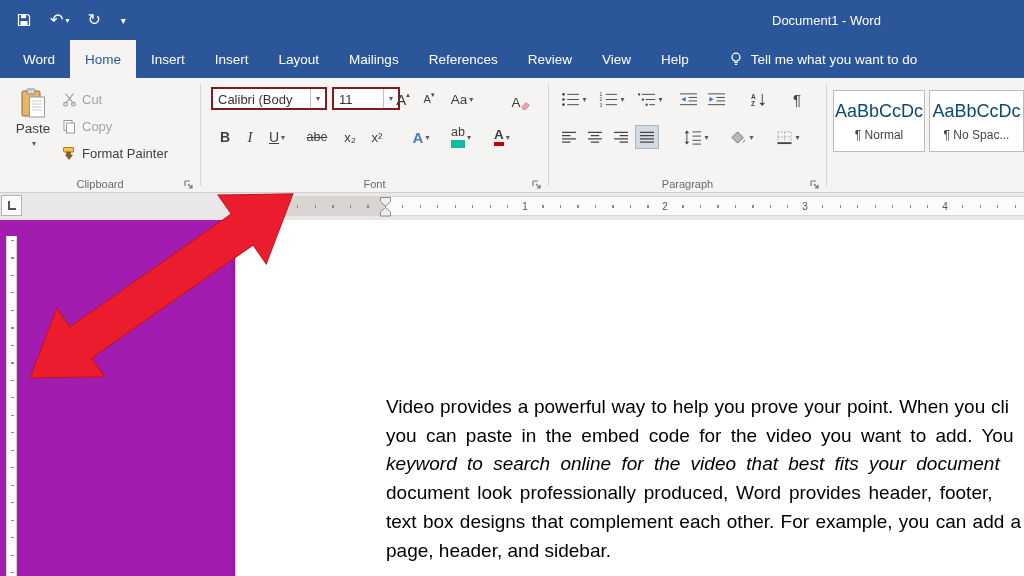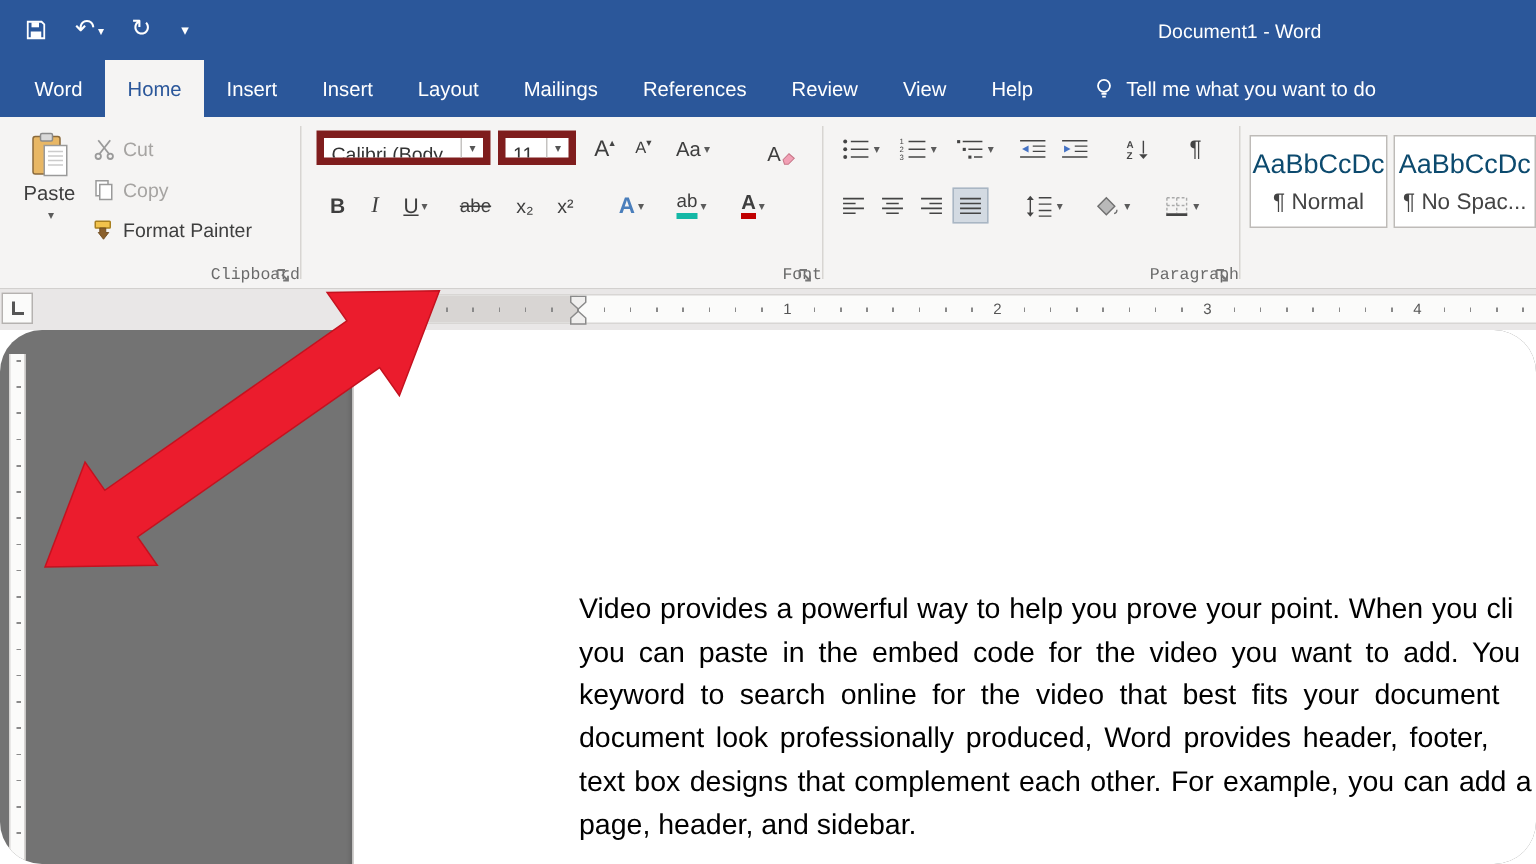--- a/index.html
+++ b/index.html
@@ -16,76 +16,76 @@
 
   
   .tabbar { position:absolute; top:40px; left:0; width:1024px; height:38px; background:#2b579a; display:flex; align-items:stretch; padding-left:8px; }
   .tab { padding:0 15px; display:flex; align-items:center; font-size:13.5px; color:#fff; cursor:pointer; white-space:nowrap; }
   .tab.active { background:#f5f4f3; color:#2b579a; }
   .tellme { display:flex; align-items:center; gap:7px; color:#fff; margin-left:24px; font-size:13.5px; cursor:pointer; white-space:nowrap; }
 
   
   .ribbon { position:absolute; top:78px; left:0; width:1024px; height:115px; background:#f5f4f3; border-bottom:1px solid #d2d0ce; }
   .group { position:absolute; top:0; height:100%; }
-  .group-label { position:absolute; bottom:2px; left:0; right:0; text-align:right; font-size:11px; color:#6a6a6a;font-family:Liberation Mono, monospace; }
+  .group-label { position:absolute; bottom:2px; left:0; right:0; text-align:center; font-size:11px; color:#6a6a6a; }
   .launcher { position:absolute; bottom:4px; right:5px; width:12px; height:12px; cursor:pointer; }
   .gsep { position:absolute; top:6px; bottom:6px; width:1px; background:#d8d5d2; }
 
   .btn { position:absolute; display:flex; align-items:center; justify-content:center; height:24px; border:1px solid transparent; cursor:pointer; color:#3e3e3e; }
   .dd { font-size:8px; color:#5b5b5b; margin-left:2px; }
 
   
   .paste-btn { position:absolute; left:8px; top:6px; width:50px; height:88px; display:flex; flex-direction:column; align-items:center; justify-content:flex-start; gap:3px; cursor:pointer; padding-top:4px; }
   .paste-btn .lbl { font-size:13.5px; color:#3e3e3e; }
   .clip-row { position:absolute; left:62px; height:22px; display:flex; align-items:center; gap:5px; cursor:pointer; white-space:nowrap; }
   .clip-row .lbl { font-size:13px; }
   .disabled-lbl { color:#a6a4a2; }
   .enabled-lbl { color:#3e3e3e; }
 
   
-  .combo { position:absolute; height:23px; background:#fff; border:5px solid #7f1d1d; display:flex; align-items:stretch; font-size:13px; color:#333; cursor:pointer; }
+  .combo { position:absolute; height:23px; background:#fff; border:2px solid #7f1d1d; display:flex; align-items:stretch; font-size:13px; color:#333; cursor:pointer; }
   .combo .val { flex:1; padding:3px 4px 0 5px; white-space:nowrap; overflow:hidden; }
   .combo .ddbox { width:15px; border-left:1px solid #c5c3c1; display:flex; align-items:center; justify-content:center; font-size:8px; color:#555; }
   .face-b { font-weight:bold; font-size:14px; }
   .face-i { font-style:italic; font-family:"Liberation Serif", serif; font-size:15px; }
   .face-u { text-decoration:underline; font-size:14px; }
   .face-strike { text-decoration:line-through; font-size:12.5px; }
   .face-sub, .face-sup { font-size:13px; }
   .face-fx { color:#4a7ebb; font-weight:bold; font-size:15px; }
-  .face-hl { font-size:12.5px; border-bottom:4px solid #14b8a6; line-height:1.05; }
+  .face-hl { font-size:12.5px; border-bottom:8px solid #14b8a6; line-height:1.05; }
   .face-fc { font-size:13.5px; border-bottom:4px solid #c00000; line-height:1.05; font-weight:bold;}
   .face-grow { font-size:15px; }
   .face-shrink { font-size:11px; }
   .tiny-arrow { font-size:7px; color:#444; position:relative; top:-4px; }
   .face-case { font-size:13.5px; }
   .clearfx { display:flex; align-items:flex-end; }
 
   
   .sel { background:#d3dae2; border:1px solid #a9b6c3; }
   .pilcrow-face { font-size:15px; color:#444; }
 
   
   .style-card { position:absolute; top:12px; height:62px; background:#fff; border:1px solid #bebbb8; display:flex; flex-direction:column; align-items:center; justify-content:center; gap:6px; cursor:pointer; }
   .style-card .prev { font-size:18px; color:#0c4a6e; white-space:nowrap; }
-  .style-card .nm { font-size:15px; color:#444; white-space:nowrap; }
+  .style-card .nm { font-size:12px; color:#444; white-space:nowrap; }
 
   
   .ruler-row { position:absolute; top:193px; left:0; width:1024px; height:27px; background:#e9e7e7; }
   .tab-selector { position:absolute; left:1px; top:2px; width:21px; height:21px; background:#fbfbfa; border:1px solid #b5b2b0; cursor:pointer; }
   .tab-selector .lshape { position:absolute; left:6px; top:5px; width:8px; height:9px; border-left:2px solid #555; border-bottom:2px solid #555; }
   .hruler { position:absolute; left:235px; top:3px; width:789px; height:20px; background:#fbfbfa; border-top:1px solid #d8d6d4; border-bottom:1px solid #d8d6d4; cursor:pointer; }
   .hruler .margin-seg { position:absolute; left:0; top:0; bottom:0; width:150px; background:#d8d5d3; }
   .hruler .ticks { position:absolute; left:10px; right:0; top:8px; height:3px;
      background-image:repeating-linear-gradient(to right, #8a8a8a 0 1px, transparent 1px 17.5px); }
   .rnum { position:absolute; top:3px; transform:translateX(-50%); font-size:10px; color:#555; padding:0 3px; background:#fbfbfa; line-height:13px; }
   .rnum.in-margin { background:#d8d5d3; }
   .indent-marker { position:absolute; left:144px; top:0; cursor:pointer; }
 
   
-  .docarea { position:absolute; top:220px; left:0; width:1024px; bottom:0; background:#737373; overflow:hidden;border-radius:28px; }
+  .docarea { position:absolute; top:220px; left:0; width:1024px; bottom:0; background:#a21caf; overflow:hidden; }
   .vruler { position:absolute; left:6px; top:16px; width:11px; bottom:0; background:#fbfbfa; border-left:1px solid #d8d6d4; border-right:1px solid #d8d6d4; cursor:pointer; }
   .vruler .vticks { position:absolute; top:4px; bottom:0; left:4px; width:3px;
      background-image:repeating-linear-gradient(to bottom, #8a8a8a 0 1px, transparent 1px 17.5px); }
   .page { position:absolute; left:235px; top:-8px; width:880px; height:600px; background:#fff; border-left:1px solid #d2d0ce; box-shadow:-2px 0 3px rgba(0,0,0,0.12); }
   .doc-text { position:absolute; left:150px; top:181px; font-size:19px; line-height:28.7px; color:#000; }
   .doc-line { white-space:nowrap; }
 
   
   .red-arrow { position:absolute; left:0; top:170px; z-index:8; pointer-events:none; }
 </style>
@@ -183,21 +183,21 @@
           </svg>
       </div>
     </div>
     <div class="gsep" style="left:200px;"></div>
 
     <div class="group" style="left:201px;width:347px;">
       <div class="combo" style="left:10px;top:9px;width:116px;">
         <span class="val">Calibri (Body</span>
         <span class="ddbox">▾</span>
       </div>
-      <div class="combo" style="left:131px;top:9px;width:52px;">
+      <div class="combo" style="left:131px;top:9px;width:68px;">
         <span class="val">11</span>
         <span class="ddbox">▾</span>
       </div>
       <div class="btn" style="left:189px;top:9px;width:26px;">
         <span class="face-grow">A</span>
         <span class="tiny-arrow">▴</span>
       </div>
       <div class="btn" style="left:216px;top:9px;width:24px;">
         <span class="face-shrink">A</span>
         <span class="tiny-arrow">▾</span>
@@ -423,21 +423,21 @@
   </div>
 
   <div class="docarea">
     <div class="vruler">
       <div class="vticks"></div>
     </div>
     <div class="page">
       <div class="doc-text">
         <div class="doc-line" style="word-spacing:0.5px;">Video provides a powerful way to help you prove your point. When you cli</div>
         <div class="doc-line" style="word-spacing:4px;">you can paste in the embed code for the video you want to add. You</div>
-        <div class="doc-line" style="word-spacing:5px;">keyword to search online for the video that best fits your document</div>
+        <div class="doc-line" style="word-spacing:5px;font-style:italic;">keyword to search online for the video that best fits your document</div>
         <div class="doc-line" style="word-spacing:2.5px;">document look professionally produced, Word provides header, footer,</div>
         <div class="doc-line" style="word-spacing:1px;">text box designs that complement each other. For example, you can add a</div>
         <div class="doc-line">page, header, and sidebar.</div>
       </div>
     </div>
   </div>
 
   <svg class="red-arrow" width="340" height="240" viewBox="0 0 340 240">
     <g transform="translate(30,208) rotate(-35)">
       <polygon points="0,0 62,-42 62,-19 259,-19 259,-42 321,0 259,42 259,19 62,19 62,42" fill="#eb1c2d" stroke="#c4121f" stroke-width="1"></polygon>

